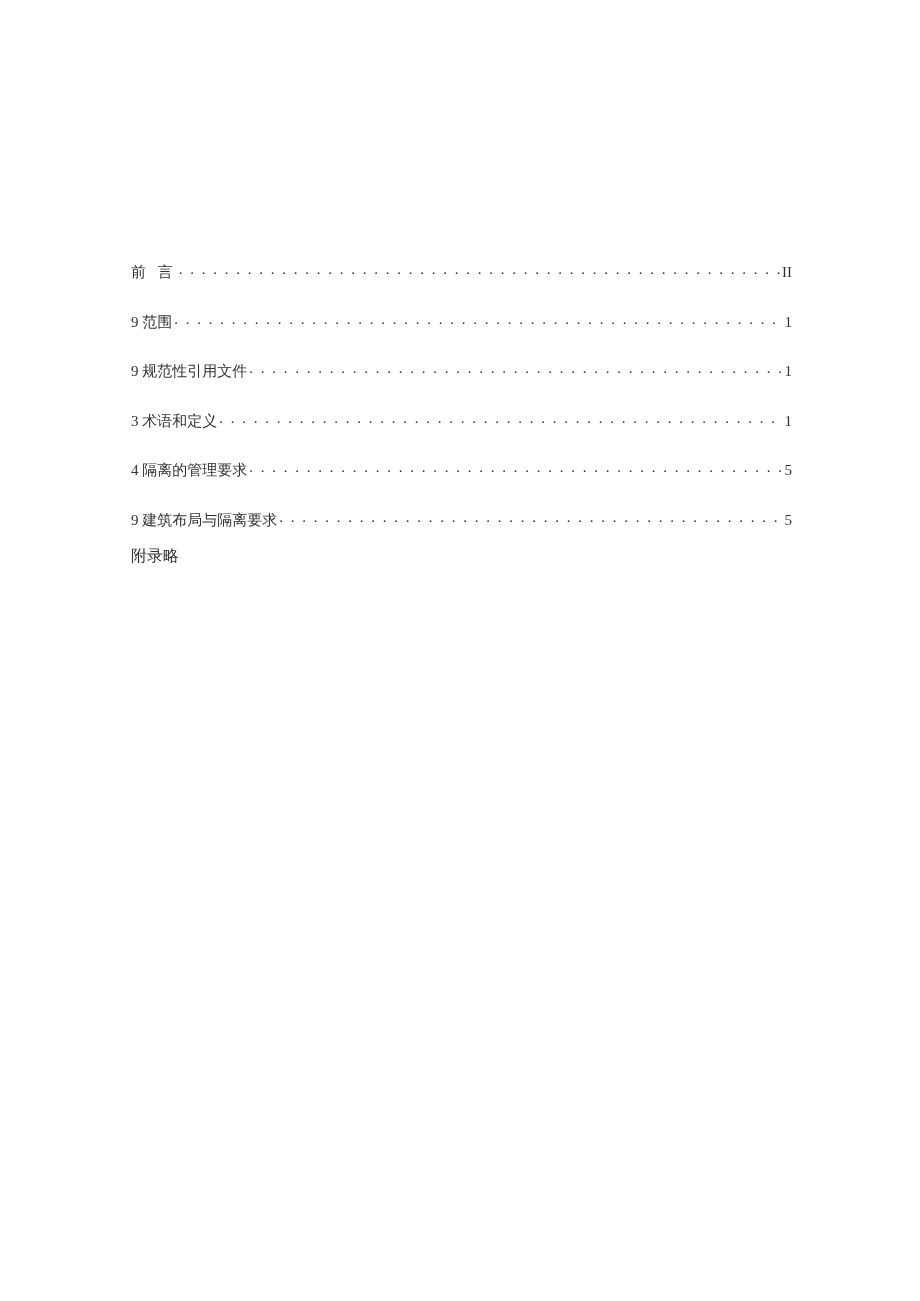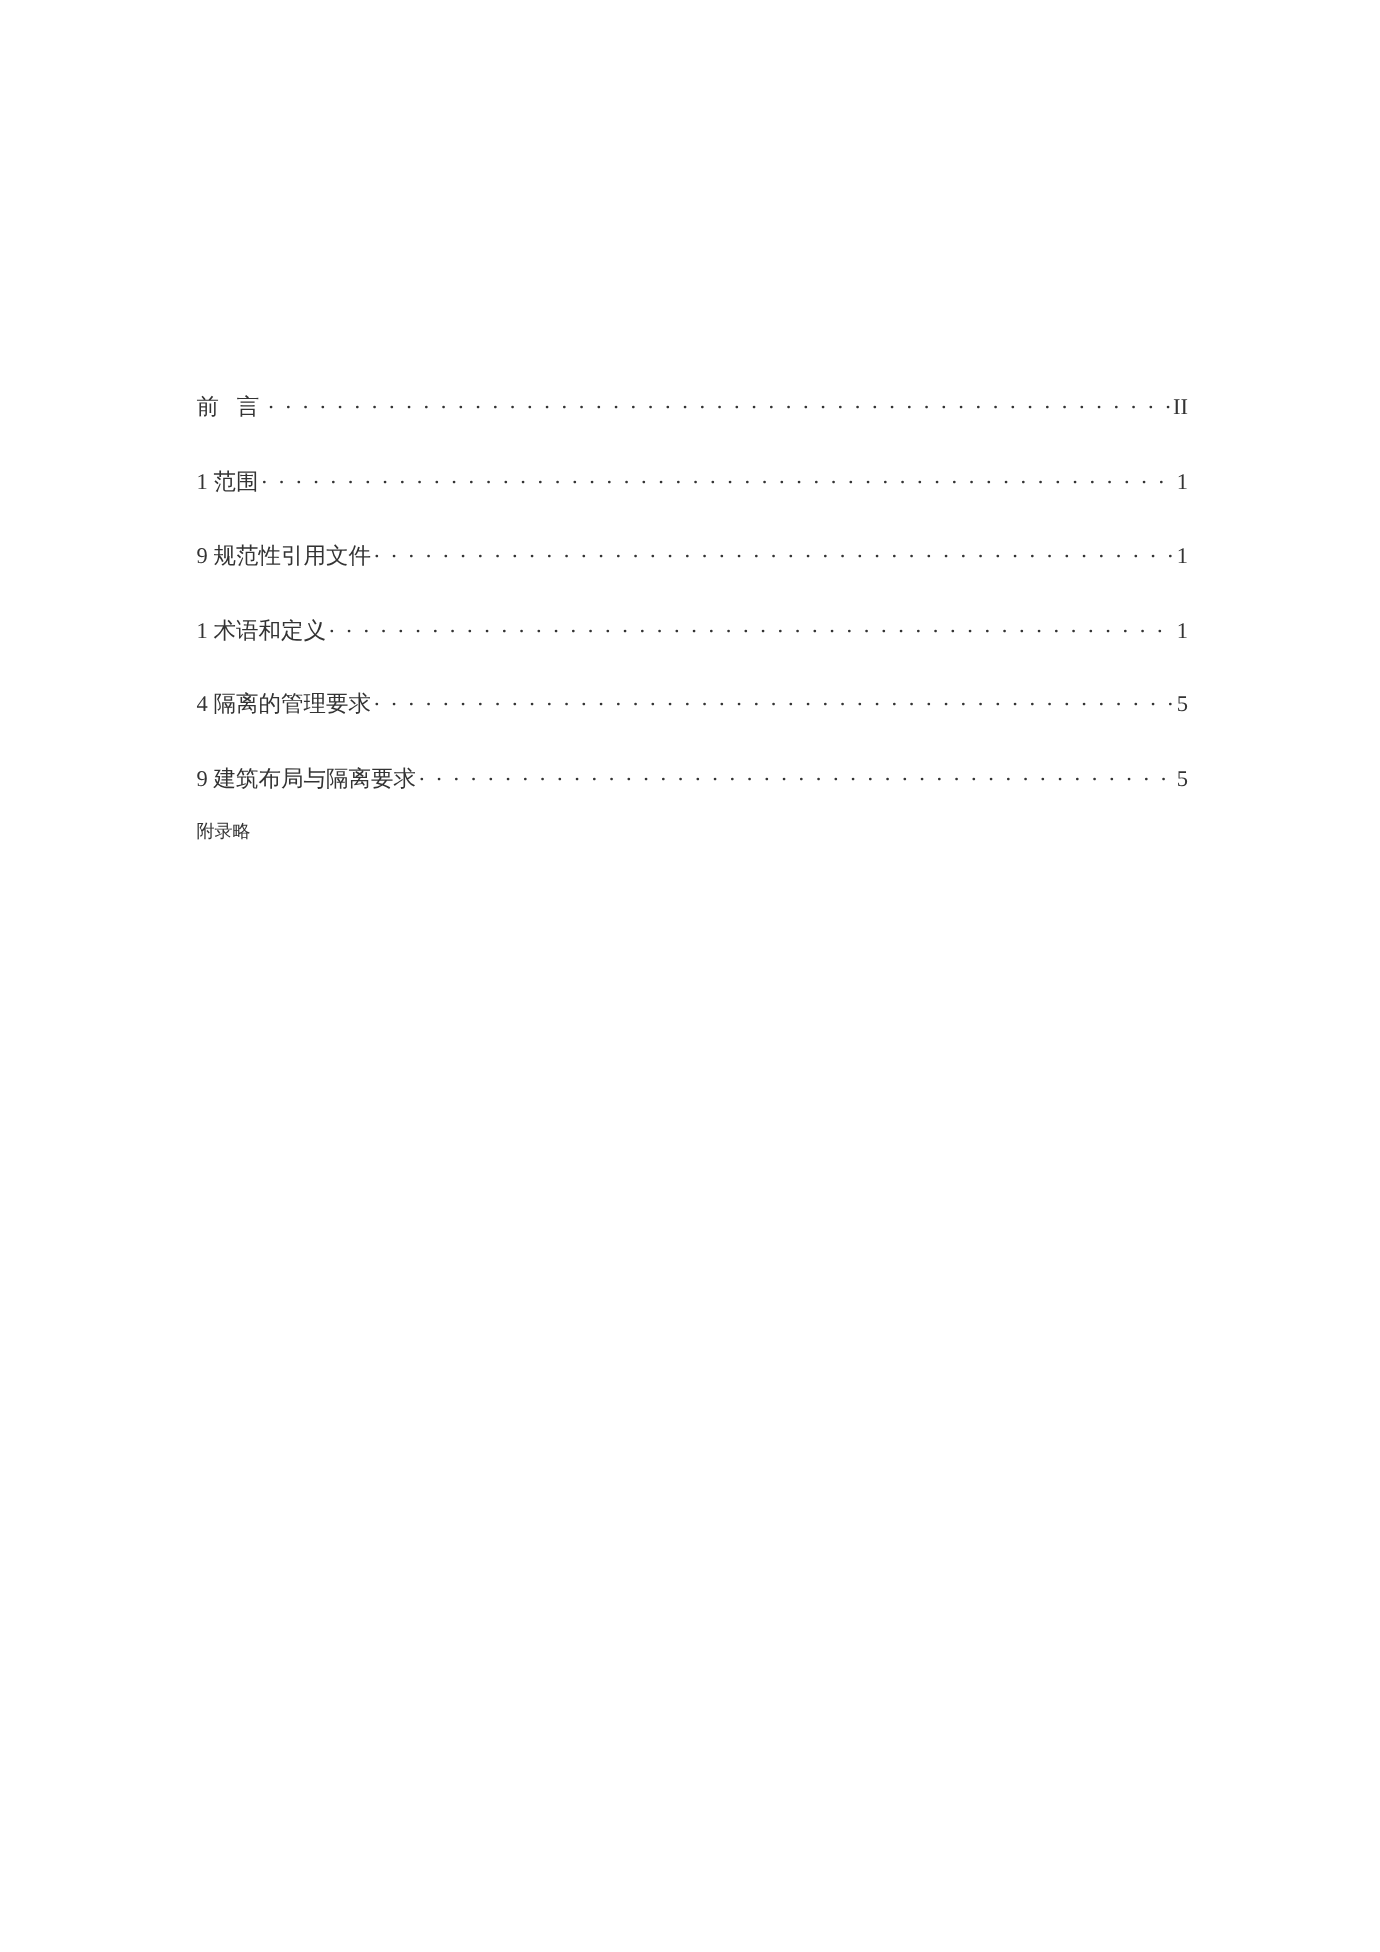--- a/index.html
+++ b/index.html
@@ -51,49 +51,49 @@
       right: 0;
       bottom: 0;
       white-space: nowrap;
       overflow: hidden;
     }
     .toc-page {
       flex: 0 0 auto;
       text-align: right;
     }
     .appendix {
-      font-size: 12px;
+      font-size: 16px;
       margin-top: 10px;
     }
   </style>
 </head>
 <body>
 
 <div class="content">
 
   <div class="toc-row">
     <span class="toc-title spaced">前 言</span>
     <span class="toc-dots"></span>
     <span class="toc-page">II</span>
   </div>
 
   <div class="toc-row">
-    <span class="toc-title">1 范围</span>
+    <span class="toc-title">9 范围</span>
     <span class="toc-dots"></span>
     <span class="toc-page">1</span>
   </div>
 
   <div class="toc-row">
     <span class="toc-title">9 规范性引用文件</span>
     <span class="toc-dots"></span>
     <span class="toc-page">1</span>
   </div>
 
   <div class="toc-row">
-    <span class="toc-title">1 术语和定义</span>
+    <span class="toc-title">3 术语和定义</span>
     <span class="toc-dots"></span>
     <span class="toc-page">1</span>
   </div>
 
   <div class="toc-row">
     <span class="toc-title">4 隔离的管理要求</span>
     <span class="toc-dots"></span>
     <span class="toc-page">5</span>
   </div>
 

